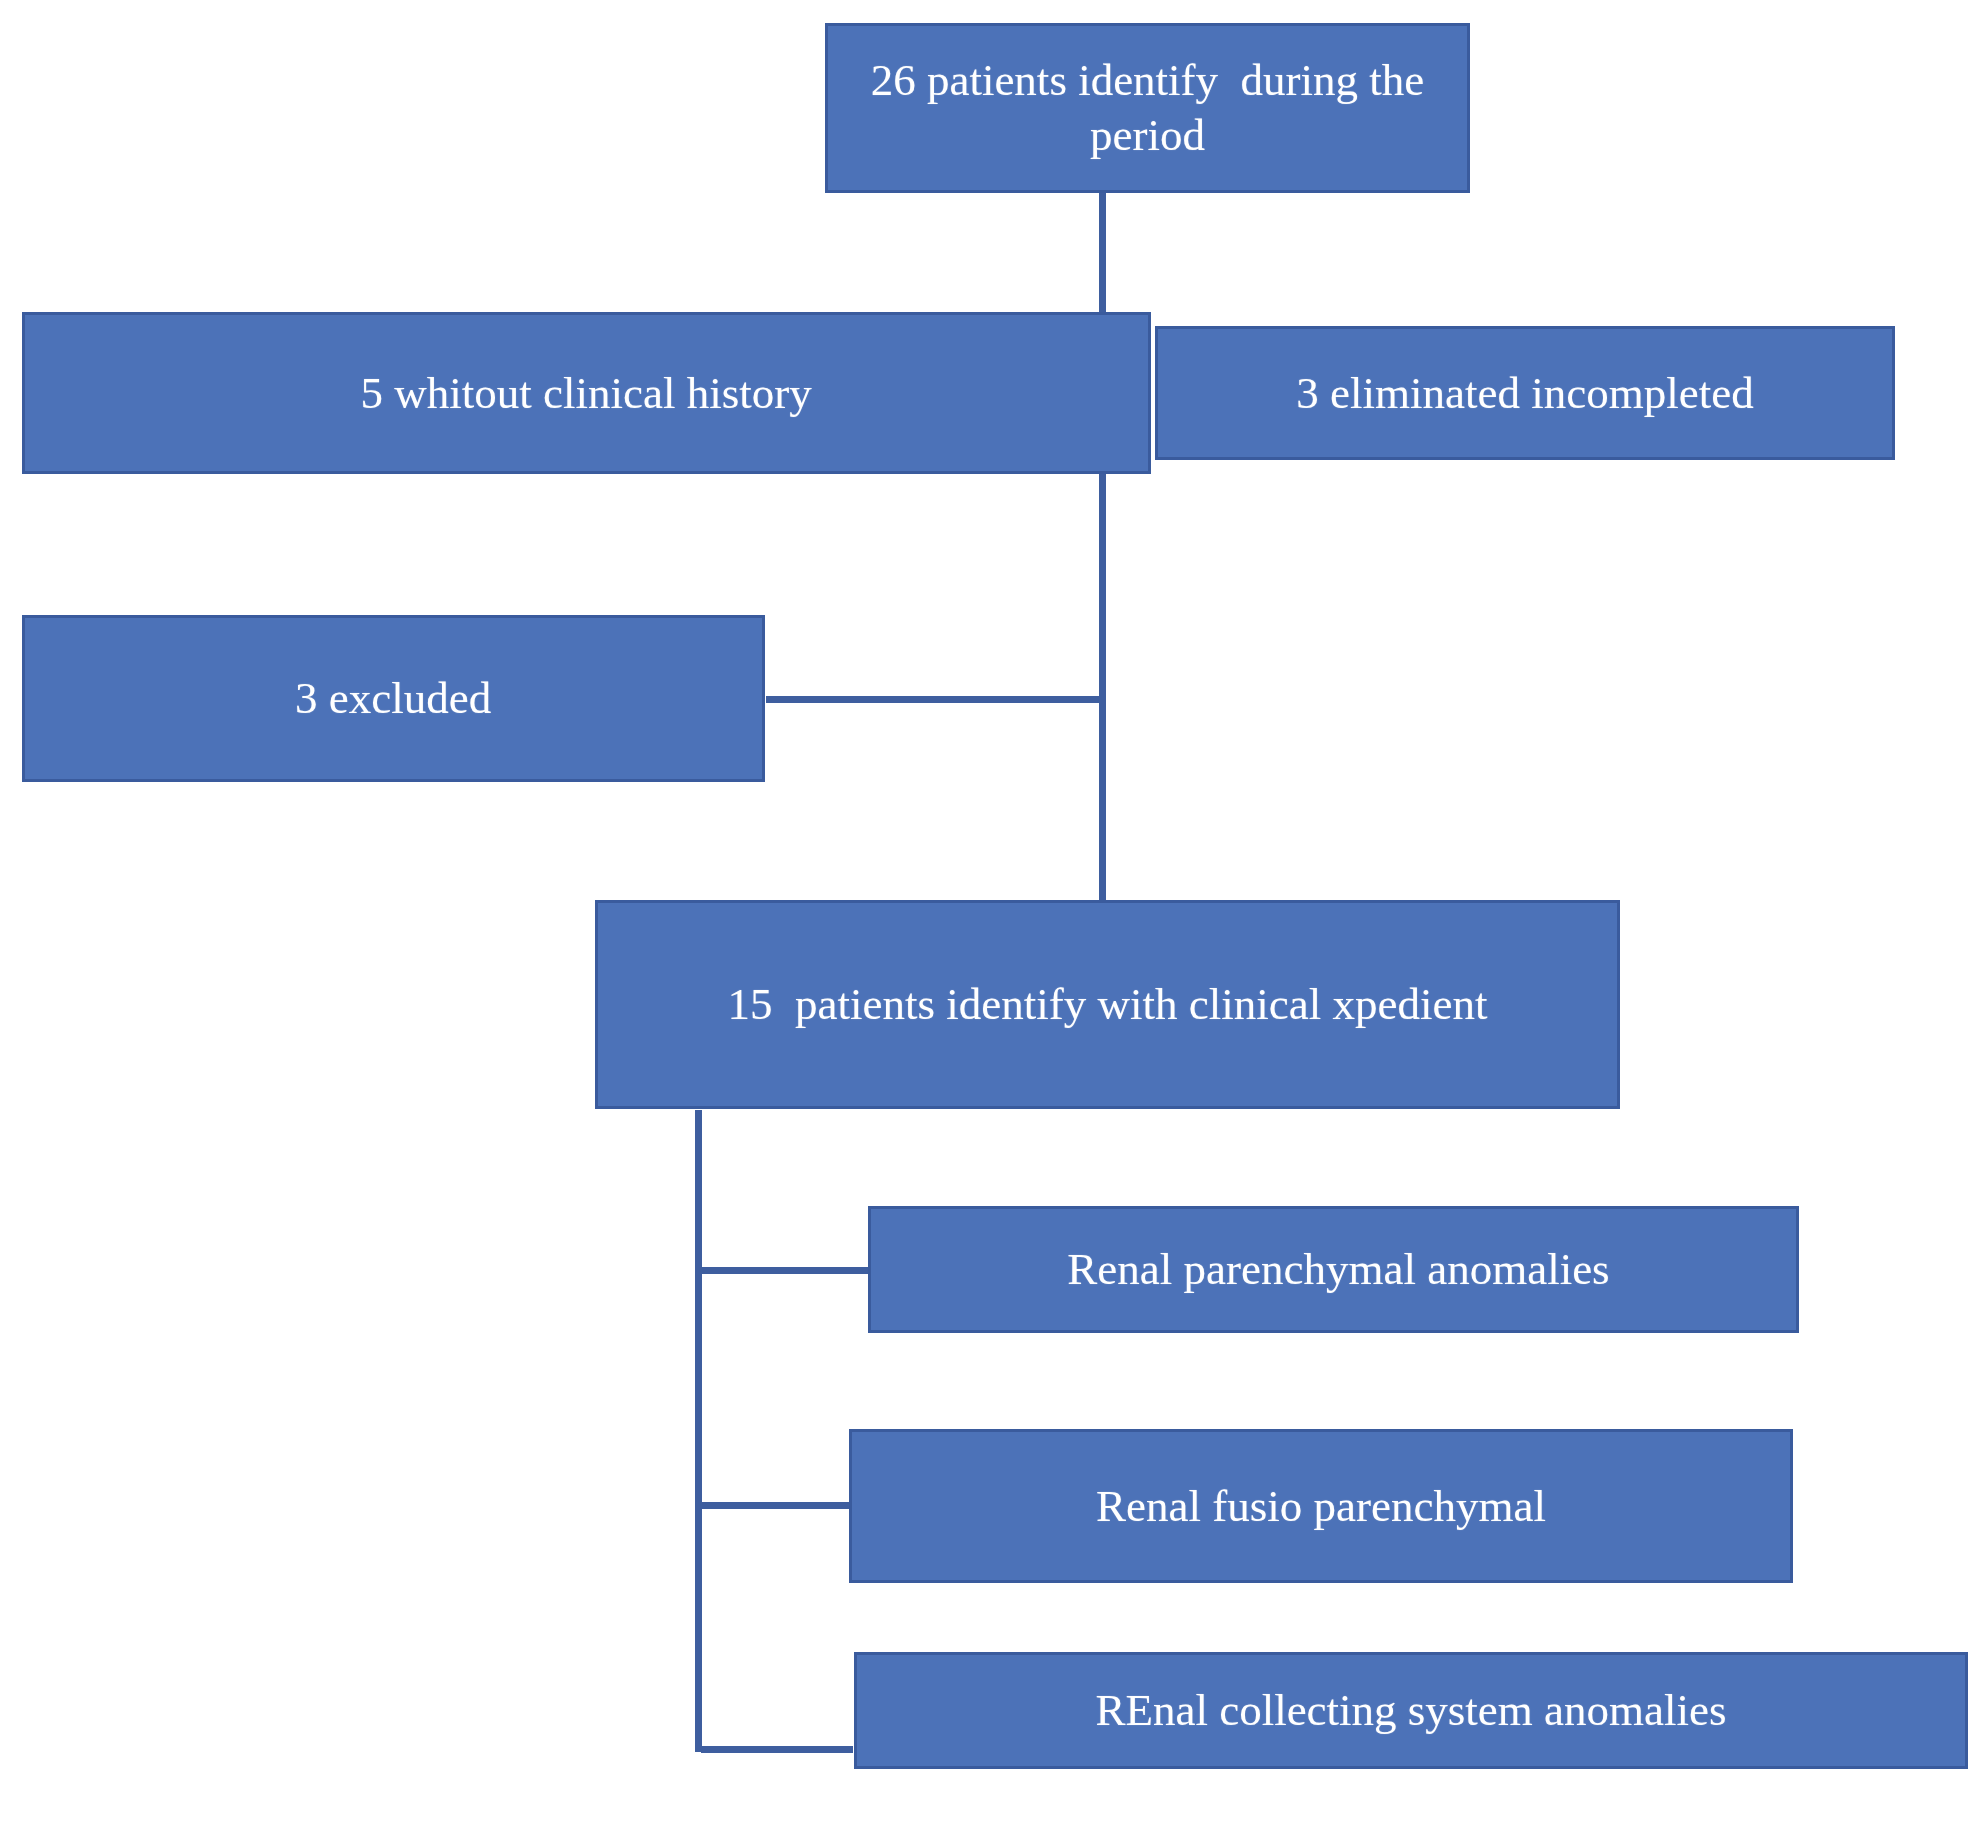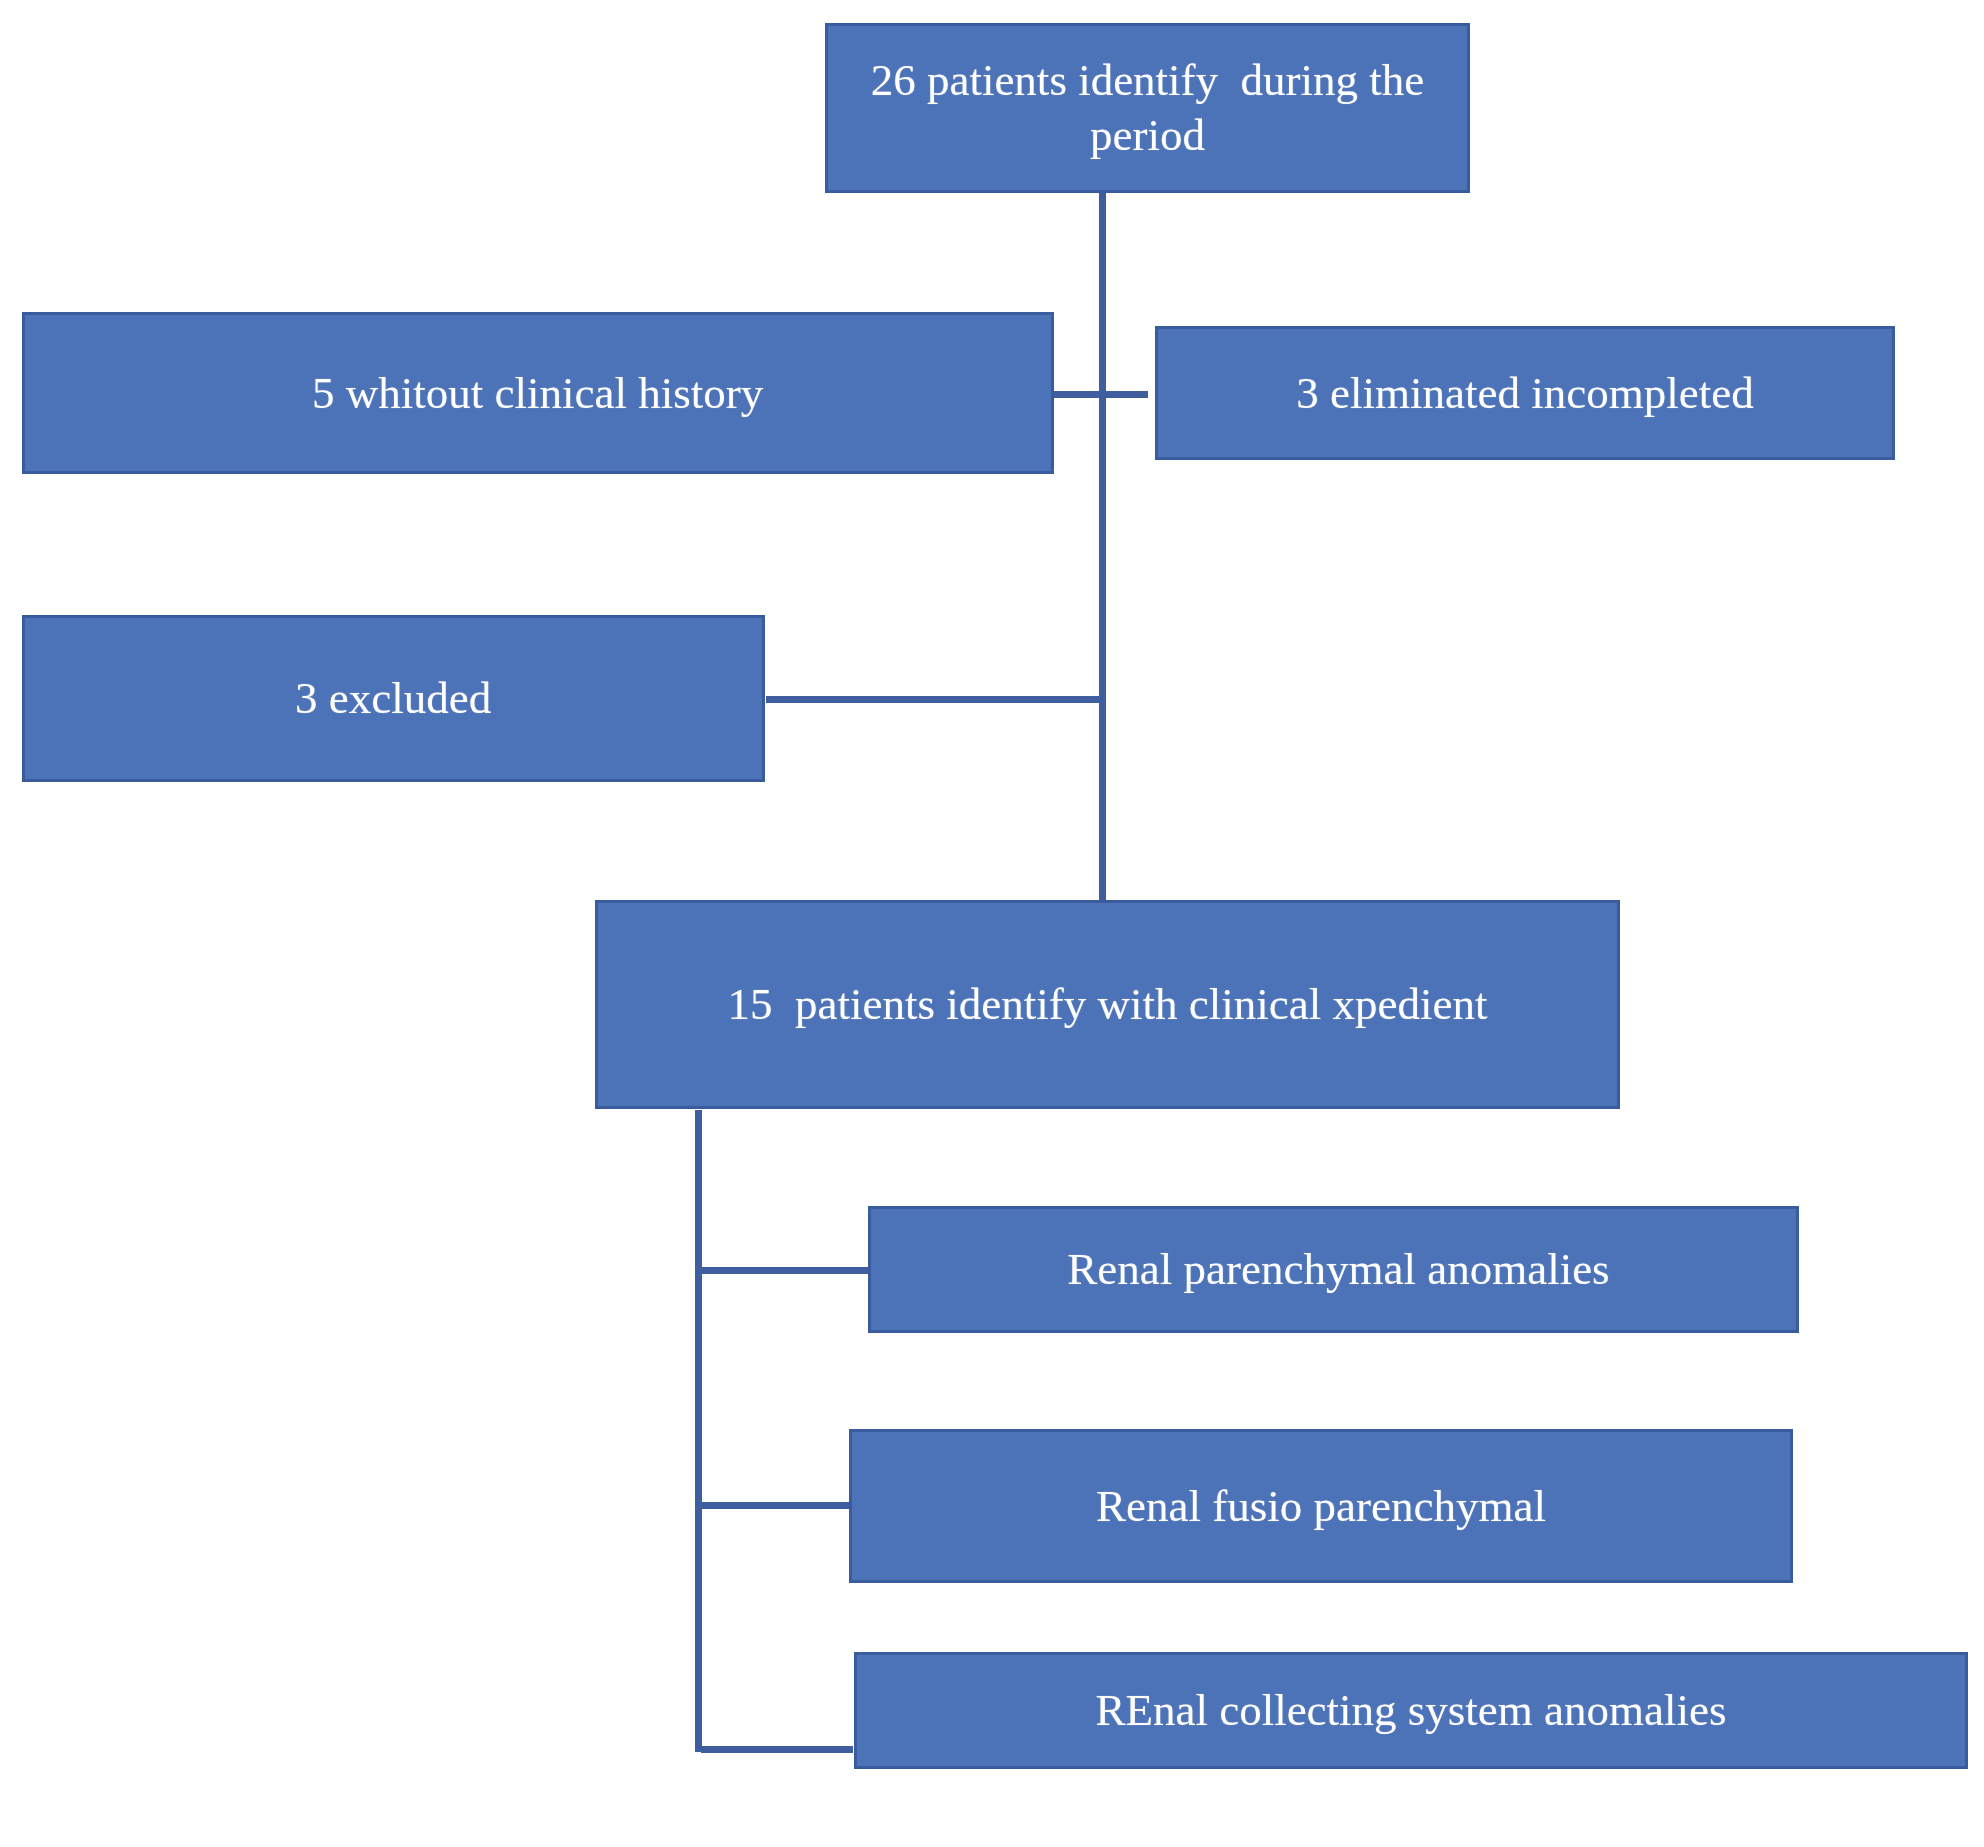--- a/index.html
+++ b/index.html
@@ -54,21 +54,21 @@
   <div class="line" style="left:766px;top:696px;width:339px;height:6.5px;"></div>
   <div class="line" style="left:695px;top:1110px;width:6.5px;height:642px;"></div>
   <div class="line" style="left:701px;top:1267px;width:169px;height:6.5px;"></div>
   <div class="line" style="left:701px;top:1502px;width:148px;height:6.5px;"></div>
   <div class="line" style="left:701px;top:1746px;width:152px;height:6.5px;"></div>
 
   <div class="node" style="left:779px;top:23px;width:645px;height:170px;margin-left:46px;">
     <span class="node-label">26 patients identify  during the period</span>
   </div>
 
-  <div class="node" style="left:21.6px;top:312px;width:1032px;height:162px;">
+  <div class="node" style="left:21.6px;top:312px;width:1129px;height:162px;">
     <span class="node-label">5 whitout clinical history</span>
   </div>
 
   <div class="node" style="left:1155px;top:326px;width:740px;height:134px;">
     <span class="node-label">3 eliminated incompleted</span>
   </div>
 
   <div class="node" style="left:21.6px;top:615px;width:743px;height:167px;">
     <span class="node-label">3 excluded</span>
   </div>

